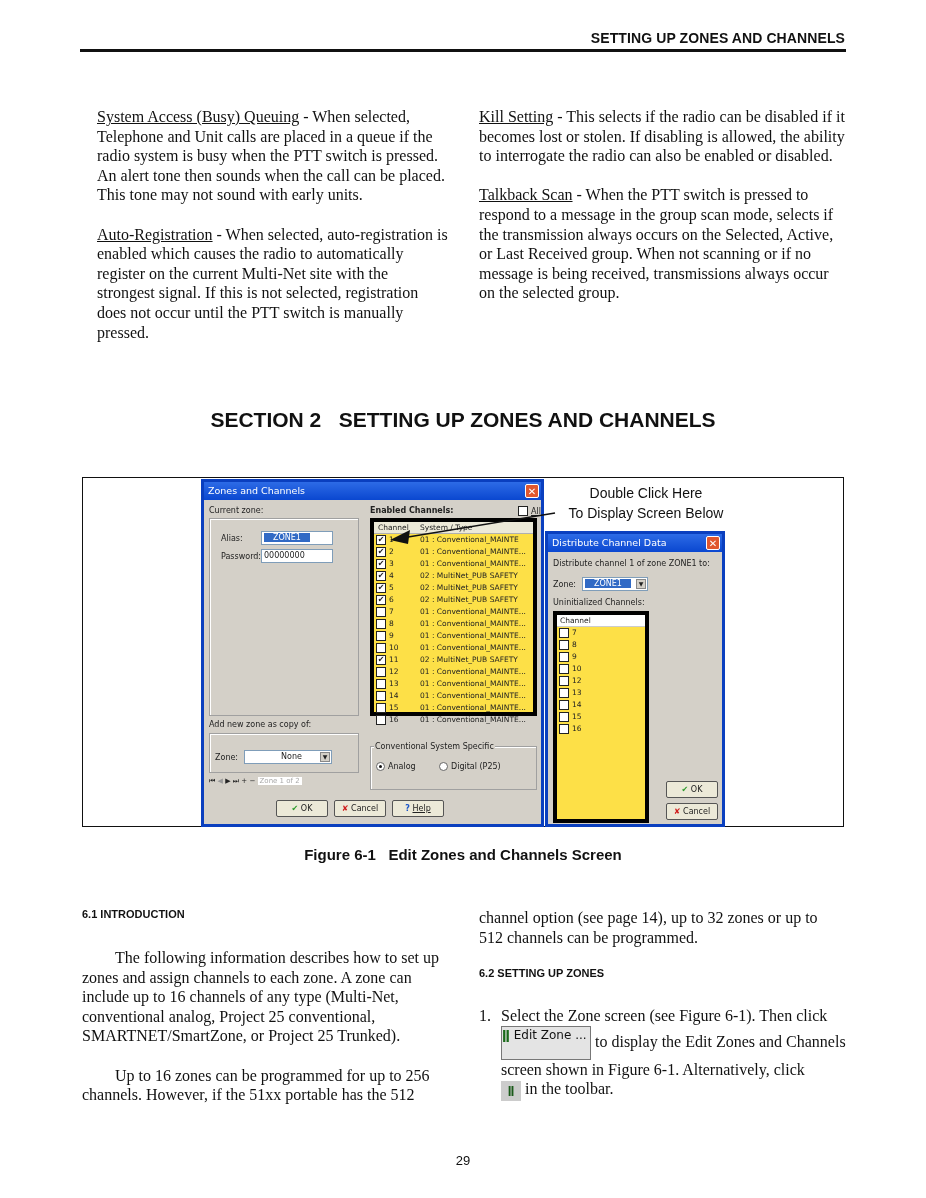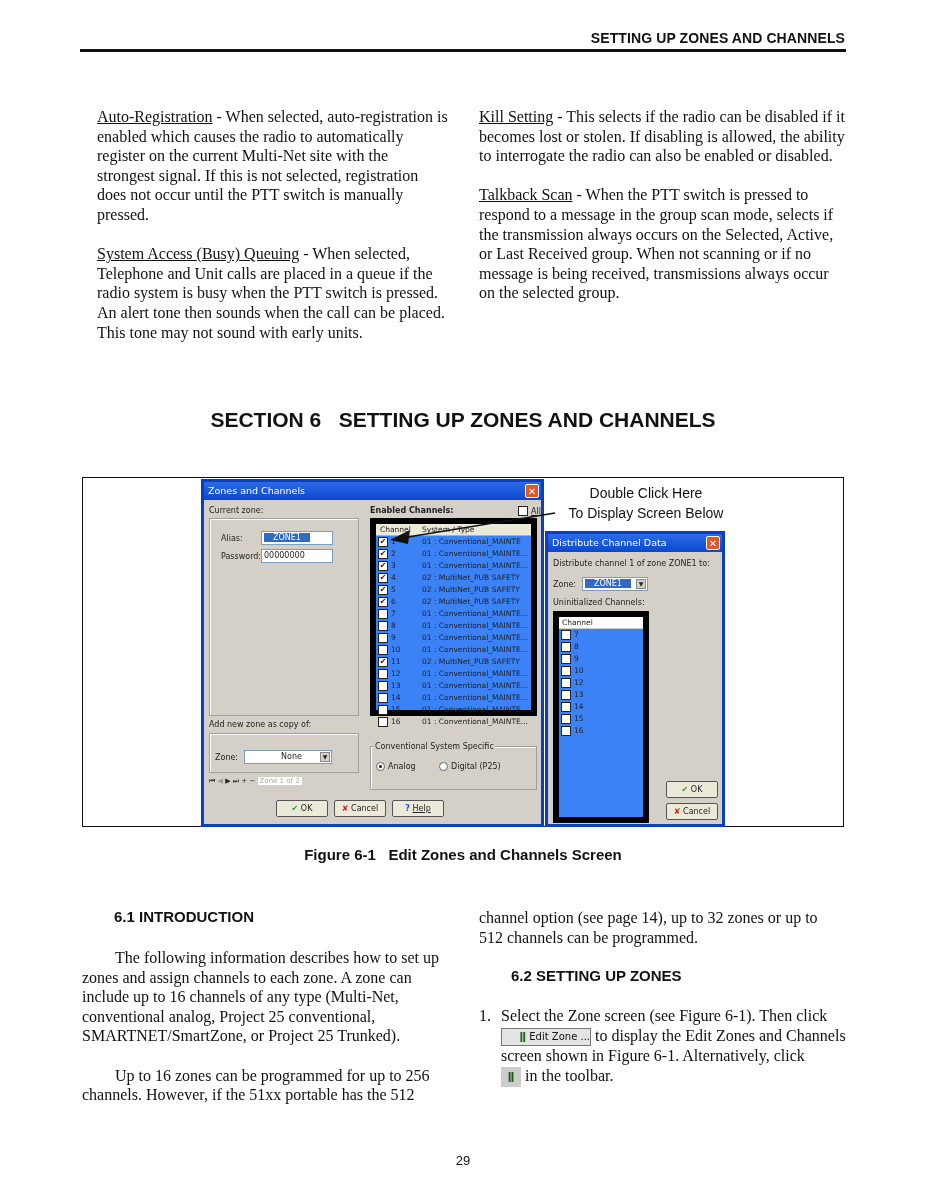--- a/index.html
+++ b/index.html
@@ -6,59 +6,59 @@
   body { width: 926px; height: 1198px; position: relative; overflow: hidden; font-family: "Liberation Serif", serif; color: #111; }
   .abs { position: absolute; }
   .running-head { left: 80px; width: 765px; top: 30px; text-align: right; font-family: "Liberation Sans", sans-serif; font-weight: bold; font-size: 14px; letter-spacing: 0.1px; }
   .head-rule { left: 80px; width: 766px; top: 49px; height: 3px; background: #111; }
   .col { font-size: 16px; line-height: 19.6px; text-align: left; }
   .col p { margin: 0 0 19.6px 0; }
   .u { text-decoration: underline; }
   .sec-title { left: 0; width: 926px; top: 408px; text-align: center; font-family: "Liberation Sans", sans-serif; font-weight: bold; font-size: 21px; }
   .figure-box { left: 82px; top: 477px; width: 762px; height: 350px; border: 1.5px solid #111; box-sizing: border-box; background: #fff; }
   .caption { left: 0; width: 926px; top: 846px; text-align: center; font-family: "Liberation Sans", sans-serif; font-weight: bold; font-size: 15px; }
-  .h2 { font-family: "Liberation Sans", sans-serif; font-weight: bold; font-size: 15px; margin-left: 32px; }
+  .h2 { font-family: "Liberation Sans", sans-serif; font-weight: bold; font-size: 11px; }
   .page-num { left: 0; width: 926px; top: 1153px; text-align: center; font-family: "Liberation Sans", sans-serif; font-size: 13px; }
 
   
   .win { position: absolute; background: #d4d0c8; border: 3px solid #0a3fbf; box-sizing: border-box; font-family: "DejaVu Sans", sans-serif; font-size: 8px; color: #222; }
   .titlebar { position: absolute; left: 0; right: 0; top: 0; height: 18px; background: linear-gradient(#2d6be6, #0a47d0); color: #fff; font-weight: normal; font-size: 9.5px; line-height: 18px; padding-left: 4px; font-family: "DejaVu Sans", sans-serif; }
   .closebtn { position: absolute; right: 2px; top: 2px; width: 14px; height: 14px; background: #e0572f; border: 1px solid #fff; border-radius: 2px; color: #fff; font-size: 10px; line-height: 13px; text-align: center; box-sizing: border-box; }
   .lbl { position: absolute; white-space: nowrap; }
   .panel { position: absolute; border: 1px solid #a0a0a0; box-shadow: inset 1px 1px 0 #fff; box-sizing: border-box; }
   .field { position: absolute; background: #fff; border: 1px solid #7f9db9; height: 14px; box-sizing: border-box; font-size: 8px; line-height: 12px; padding-left: 2px; }
   .sel { background: #316ac5; color: #fff; padding: 0 9px; }
-  .list { position: absolute; background: #3b82f6; border: 6px solid #000000; box-sizing: border-box; }
+  .list { position: absolute; background: #fde047; border: 4px solid #000000; box-sizing: border-box; }
   .listhead { height: 11px; background: #ece9d8; border-bottom: 1px solid #b0b0b0; font-size: 7.5px; line-height: 11px; position: relative; }
   .row { height: 12px; font-size: 7.5px; line-height: 12px; position: relative; white-space: nowrap; }
   .cb { display: inline-block; width: 8px; height: 8px; border: 1px solid #222; background: #fff; vertical-align: middle; margin: 0 3px 0 2px; font-size: 8px; line-height: 8px; text-align: center; }
   .btn { position: absolute; height: 17px; background: #ece9d8; border: 1px solid #555; border-radius: 2px; box-sizing: border-box; font-size: 8px; line-height: 15px; text-align: center; }
   .combo-arrow { position: absolute; right: 1px; top: 1px; width: 10px; height: 10px; background: #d4d0c8; border: 1px solid #888; box-sizing: border-box; font-size: 6px; line-height: 8px; text-align: center; }
   .radio { display: inline-block; width: 7px; height: 7px; border-radius: 50%; border: 1px solid #666; background: #fff; vertical-align: middle; margin-right: 3px; position: relative; }
   .radio.on::after { content: ""; position: absolute; left: 2px; top: 2px; width: 3px; height: 3px; border-radius: 50%; background: #111; }
   .callout { font-family: "Liberation Sans", sans-serif; font-size: 14px; line-height: 20px; text-align: center; }
-  .inline-btn { display: inline-block; width: 90px; height: 18px; border: 1px solid #777; background: #e4e4e4; font-family: "DejaVu Sans", sans-serif; font-size: 10px; line-height: 16px; text-align: right; vertical-align: middle; box-sizing: border-box; }
+  .inline-btn { display: inline-block; width: 90px; height: 34px; border: 1px solid #777; background: #e4e4e4; font-family: "DejaVu Sans", sans-serif; font-size: 12px; line-height: 16px; text-align: left; vertical-align: middle; box-sizing: border-box; }
   .toolbar-icon { display: inline-block; width: 20px; height: 20px; background: #ccc; vertical-align: middle; text-align: center; font-size: 10px; line-height: 20px; color: #1a5a1a; font-weight: bold; font-family: "DejaVu Sans", sans-serif; }
 </style>
 </head>
 <body>
 
 <div class="abs running-head">SETTING UP ZONES AND CHANNELS</div>
 <div class="abs head-rule"></div>
 
 <div class="abs col" style="left:97px; top:107px; width:352px;">
+  <p><span class="u">System Access (Busy) Queuing</span><span> - When selected, Telephone and Unit calls are placed in a queue if the radio system is busy when the PTT switch is pressed. An alert tone then sounds when the call can be placed. This tone may not sound with early units.</span></p>
   <p><span class="u">Auto-Registration</span><span> - When selected, auto-registration is enabled which causes the radio to automatically register on the current Multi-Net site with the strongest signal. If this is not selected, registration does not occur until the PTT switch is manually pressed.</span></p>
-  <p><span class="u">System Access (Busy) Queuing</span><span> - When selected, Telephone and Unit calls are placed in a queue if the radio system is busy when the PTT switch is pressed. An alert tone then sounds when the call can be placed. This tone may not sound with early units.</span></p>
 </div>
 <div class="abs col" style="left:479px; top:107px; width:366px;">
   <p><span class="u">Kill Setting</span><span> - This selects if the radio can be disabled if it becomes lost or stolen. If disabling is allowed, the ability to interrogate the radio can also be enabled or disabled.</span></p>
   <p><span class="u">Talkback Scan</span><span> - When the PTT switch is pressed to respond to a message in the group scan mode, selects if the transmission always occurs on the Selected, Active, or Last Received group. When not scanning or if no message is being received, transmissions always occur on the selected group.</span></p>
 </div>
 
-<div class="abs sec-title" style="white-space:pre;">SECTION 6   SETTING UP ZONES AND CHANNELS</div>
+<div class="abs sec-title" style="white-space:pre;">SECTION 2   SETTING UP ZONES AND CHANNELS</div>
 
 <div class="abs figure-box"></div>
 
 <div class="win" style="left:201px; top:479px; width:343px; height:348px;">
   <div class="titlebar"><span>Zones and Channels</span>
     <div class="closebtn">✕</div>
   </div>
   <div class="lbl" style="left:5px; top:24px;">Current zone:</div>
   <div class="panel" style="left:5px; top:36px; width:150px; height:198px;"></div>
   <div class="lbl" style="left:17px; top:52px;">Alias:</div>

